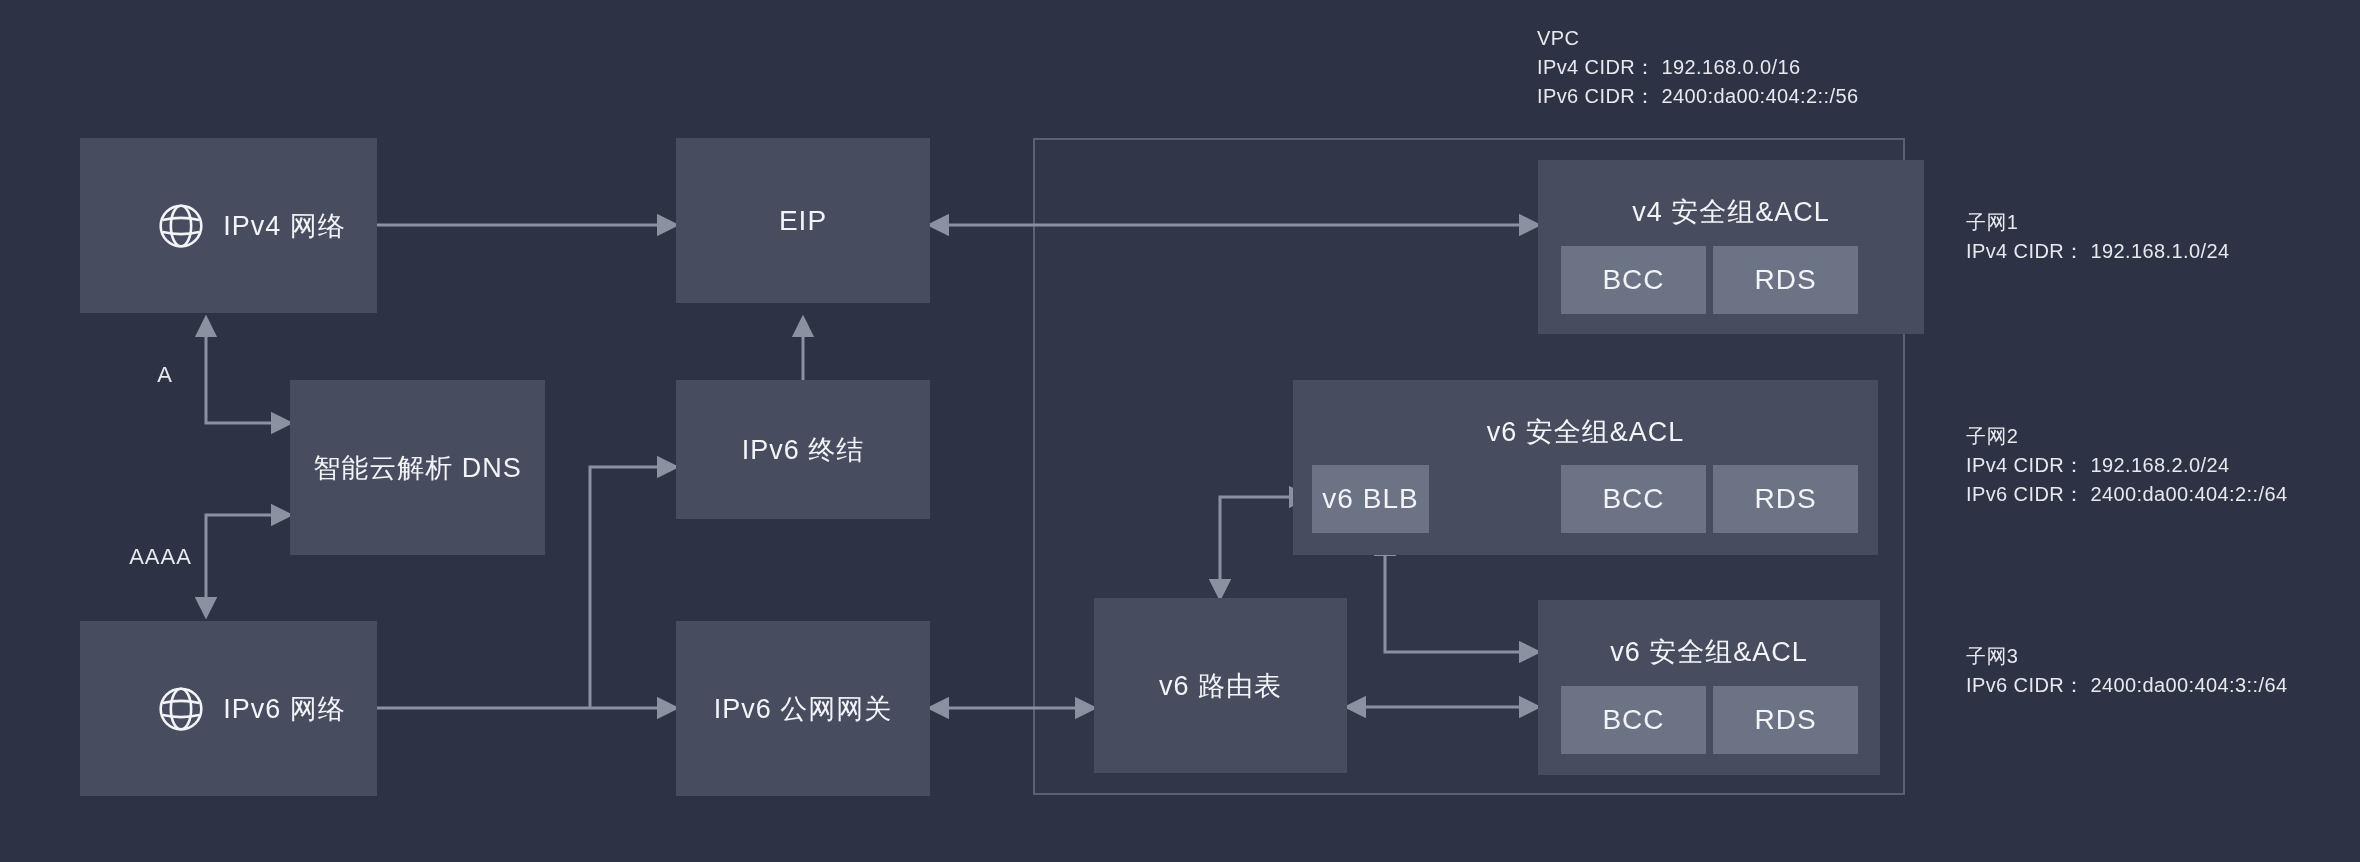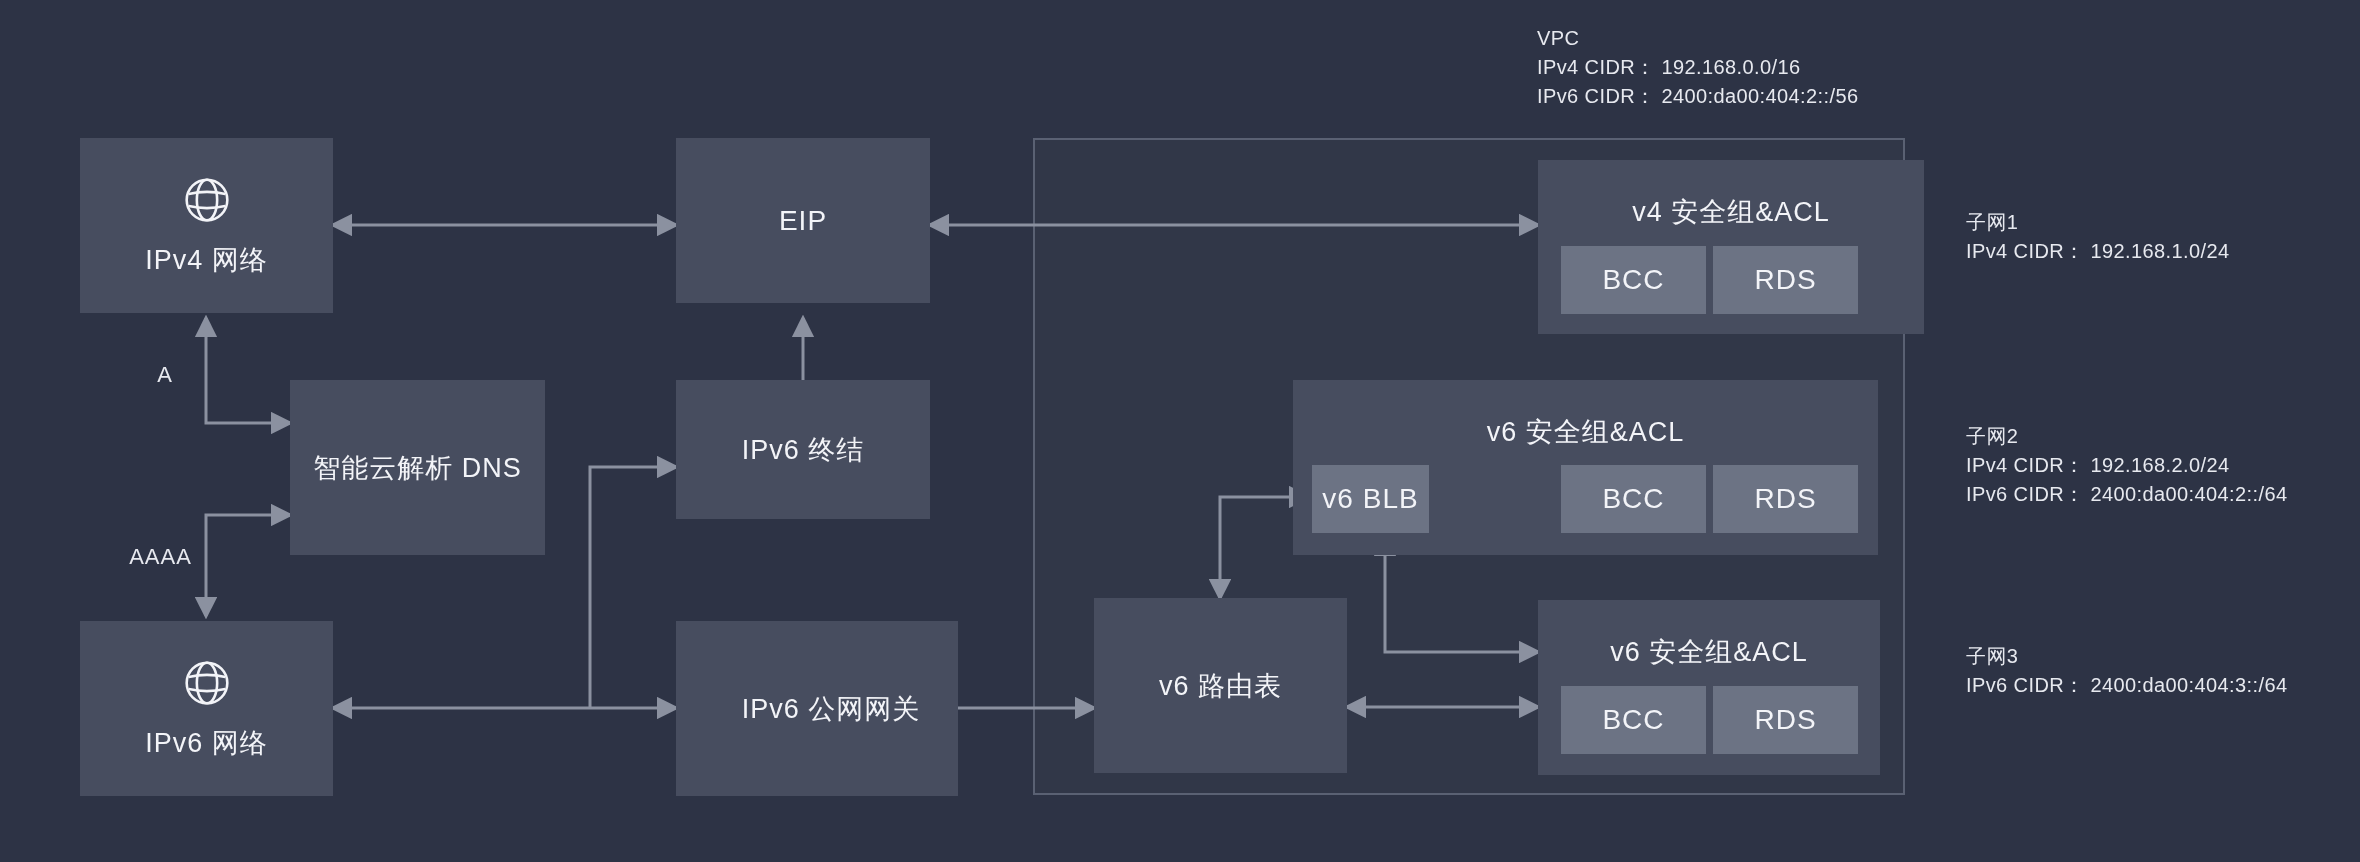--- a/index.html
+++ b/index.html
@@ -9,35 +9,35 @@
   html,body{margin:0;padding:0;background:var(--bg);}
   .canvas{position:relative;width:2360px;height:862px;background:var(--bg);
     font-family:"Liberation Sans","DejaVu Sans",sans-serif;color:var(--text);overflow:hidden;}
   .vpc{position:absolute;left:1033px;top:138px;width:872px;height:657px;
     border:2px solid var(--vpc-border);background:rgba(255,255,255,0.018);box-sizing:border-box;}
   svg.edges{position:absolute;left:0;top:0;width:2360px;height:862px;}
   svg.edges path{fill:none;stroke:var(--arrow);stroke-width:3px;}
   svg.edges marker path{fill:var(--arrow);stroke:none;}
   .node{position:absolute;background:var(--node);display:flex;align-items:center;justify-content:center;
     font-size:27px;letter-spacing:1px;}
-  .node.col{flex-direction:column;gap:16px;}
+  .node.col{flex-direction:row;gap:16px;padding-left:44px;}
   .globe svg{display:block;}
   .sg{justify-content:flex-start;}
   .sg .sg-title{position:absolute;top:34px;left:0;right:0;text-align:center;font-size:27px;}
   .chip{position:absolute;background:var(--chip);display:flex;align-items:center;justify-content:center;
     font-size:28px;letter-spacing:1px;height:68px;}
   .annot{position:absolute;font-size:20px;line-height:29px;color:var(--annot);letter-spacing:.4px;white-space:nowrap;}
   .edge-label{position:absolute;font-size:22px;color:var(--annot);letter-spacing:1px;}
   
   .n-ipv4net{left:80px;top:138px;width:253px;height:175px;}
   .n-dns{left:290px;top:380px;width:255px;height:175px;}
   .n-ipv6net{left:80px;top:621px;width:253px;height:175px;}
   .n-eip{left:676px;top:138px;width:254px;height:165px;font-size:28px;}
   .n-term{left:676px;top:380px;width:254px;height:139px;}
-  .n-gw{left:676px;top:621px;width:254px;height:175px;padding-left:28px;}
+  .n-gw{left:676px;top:621px;width:254px;height:175px;}
   .n-route{left:1094px;top:598px;width:253px;height:175px;align-items:center;}
   .n-v4sg{left:1538px;top:160px;width:342px;height:174px;padding-left:44px;}
   .n-v6sg2{left:1293px;top:380px;width:585px;height:175px;}
   .n-v6sg3{left:1538px;top:600px;width:342px;height:175px;}
   .n-v4sg .chip-bcc,.n-v6sg3 .chip-bcc{left:23px;top:86px;width:145px;}
   .n-v4sg .chip-rds,.n-v6sg3 .chip-rds{left:175px;top:86px;width:145px;}
   .n-v6sg2 .chip-blb{left:19px;top:85px;width:117px;}
   .n-v6sg2 .chip-bcc{left:268px;top:85px;width:145px;}
   .n-v6sg2 .chip-rds{left:420px;top:85px;width:145px;}
   .a-vpc{left:1537px;top:24px;}

